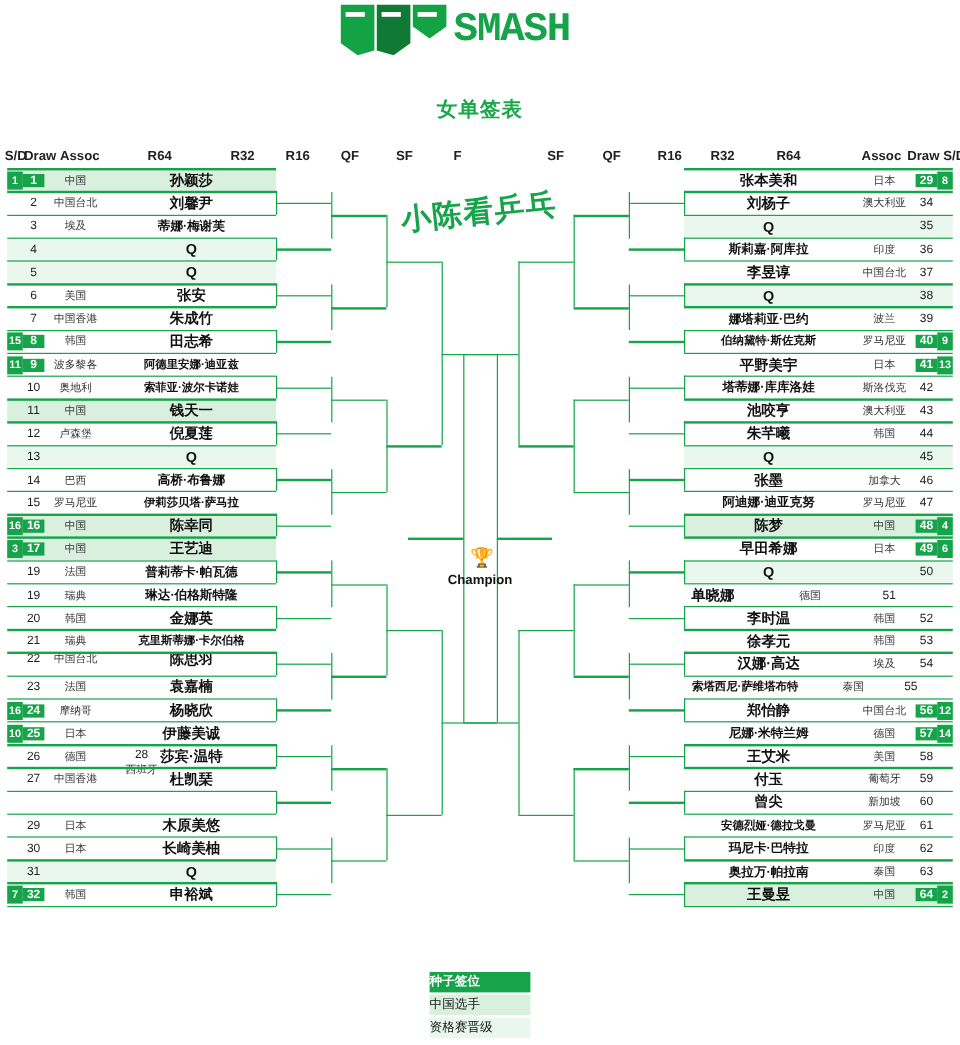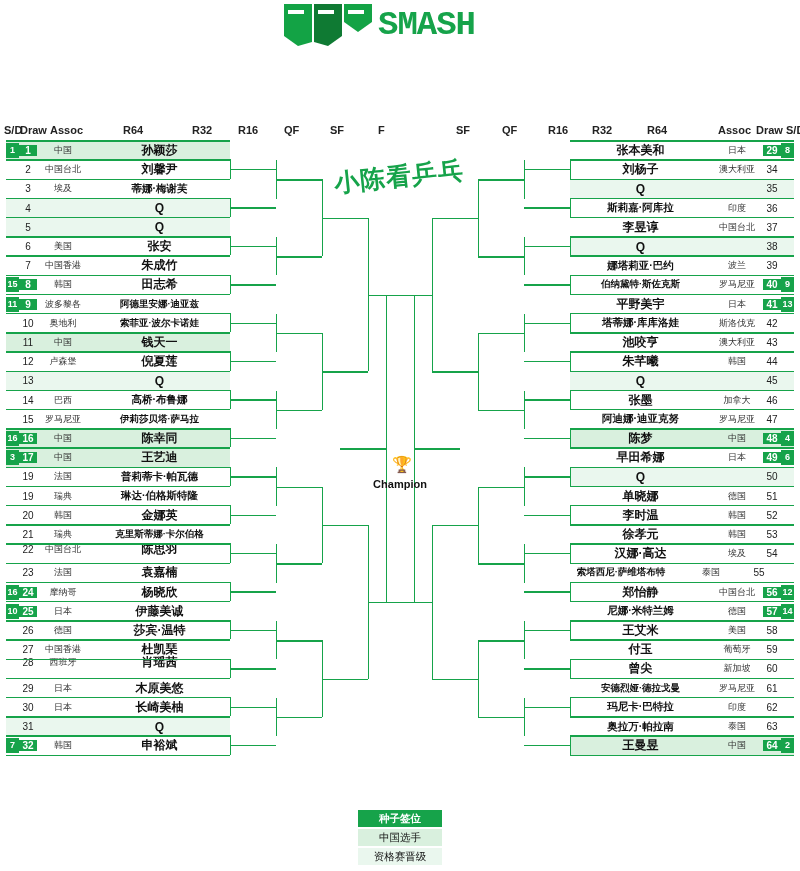--- a/index.html
+++ b/index.html
@@ -74,21 +74,21 @@
   .hline { position:absolute; background:#16a34a; height:1.4px; }
   
   .champ {
     position:absolute; left:352px; top:478px; width:96px; text-align:center;
     font-size:11px; font-weight:bold; color:#111;
   }
   .trophy { position:absolute; left:392px; top:455px; font-size:16px; }
   
   .legend { position:absolute; left:358px; top:810px; width:84px; }
   .legend div {
-    height:17px; line-height:17px; text-align:center; font-size:10.5px;
+    height:17px; line-height:17px; text-align:left; font-size:10.5px;
     margin-bottom:2px; color:#111;
   }
   .lg1 { background:#16a34a; color:#fff !important; font-weight:bold; }
   .lg2 { background:#d9f0de; }
   .lg3 { background:#eaf7ee; }
 </style>
 </head>
 <body>
 
 <div class="header">
@@ -98,20 +98,21 @@
         <polygon points="6,2 34,2 34,40 20,44 6,34" fill="#13a345"></polygon>
         <polygon points="36,2 64,2 64,34 50,44 36,40" fill="#0f7a33"></polygon>
         <polygon points="66,2 94,2 94,20 80,30 66,20" fill="#13a345"></polygon>
         <rect x="10" y="8" width="16" height="4" fill="#ffffff"></rect>
         <rect x="40" y="8" width="16" height="4" fill="#ffffff"></rect>
         <rect x="70" y="8" width="16" height="4" fill="#ffffff"></rect>
       </svg>
     </div>
     <div class="logo-text">SMASH</div>
   </div>
+  <div class="title2">女单签表</div>
 </div>
 
 <div class="watermark">小陈看乒乓</div>
 
 <div id="colheads">
     <div class="colhead" style="left: 4px; top: 124px;">S/D</div>
     <div class="colhead" style="left: 20px; top: 124px;">Draw</div>
     <div class="colhead" style="left: 50px; top: 124px;">Assoc</div>
     <div class="colhead" style="left: 123px; top: 124px;">R64</div>
     <div class="colhead" style="left: 192px; top: 124px;">R32</div>
@@ -285,21 +286,21 @@
       <div class="drawno">26</div>
       <div class="assoc">德国</div>
       <div class="pname">莎宾·温特</div>
     </div>
     <div class="row L" style="top: 640.2px;">
       <div class="seedbox empty"></div>
       <div class="drawno">27</div>
       <div class="assoc">中国香港</div>
       <div class="pname">杜凯琹</div>
     </div>
-    <div class="row L" style="top: 653px;">
+    <div class="row L" style="top: 624px; flex-direction: column;">
       <div class="seedbox empty"></div>
       <div class="drawno">28</div>
       <div class="assoc">西班牙</div>
       <div class="pname">肖瑶茜</div>
     </div>
     <div class="row L" style="top: 678.6px;">
       <div class="seedbox empty"></div>
       <div class="drawno">29</div>
       <div class="assoc">日本</div>
       <div class="pname">木原美悠</div>
@@ -425,21 +426,21 @@
       <div class="assoc">日本</div>
       <div class="drawno hl">49</div>
       <div class="seedbox">6</div>
     </div>
     <div class="row R rowshade-light" style="top: 467.4px;">
       <div class="pname">Q</div>
       <div class="assoc"></div>
       <div class="drawno">50</div>
       <div class="seedbox empty"></div>
     </div>
-    <div class="row R" style="top: 486.6px;">
+    <div class="row R" style="top: 486.6px; gap: 31px;">
       <div class="pname">单晓娜</div>
       <div class="assoc">德国</div>
       <div class="drawno">51</div>
       <div class="seedbox empty"></div>
     </div>
     <div class="row R" style="top: 505.8px;">
       <div class="pname">李时温</div>
       <div class="assoc">韩国</div>
       <div class="drawno">52</div>
       <div class="seedbox empty"></div>

